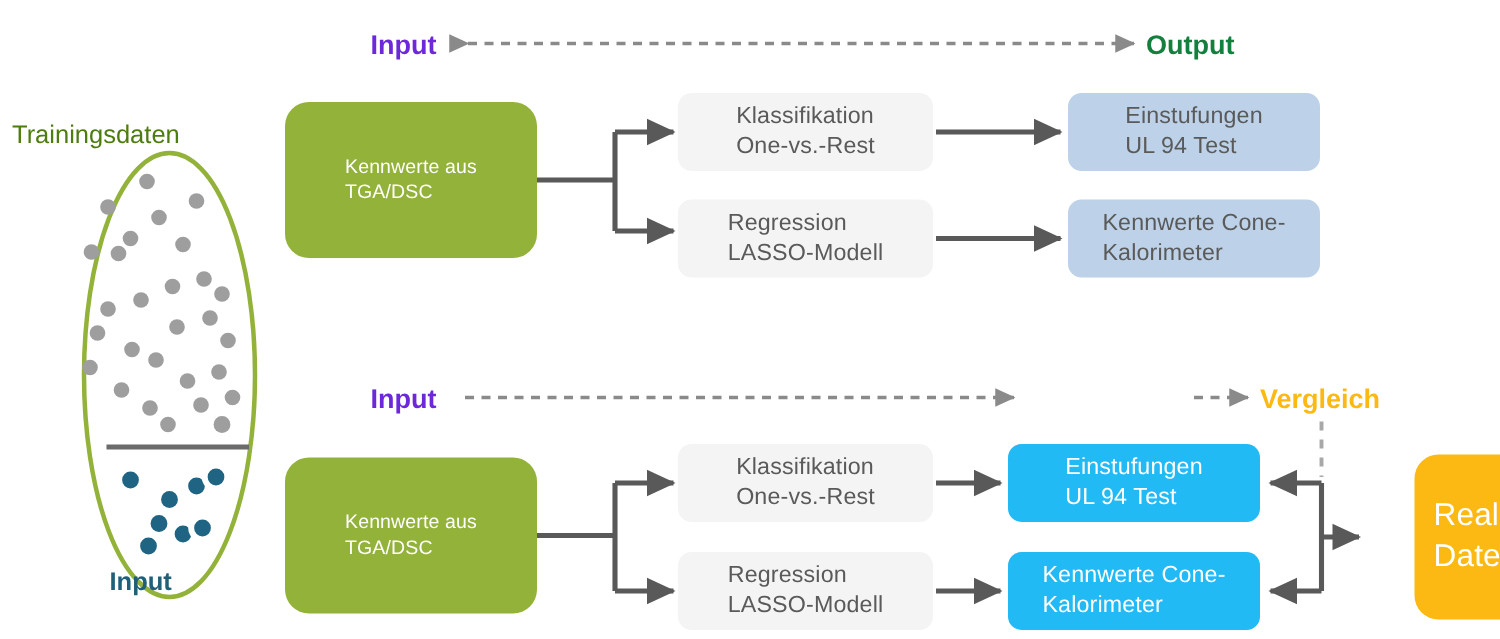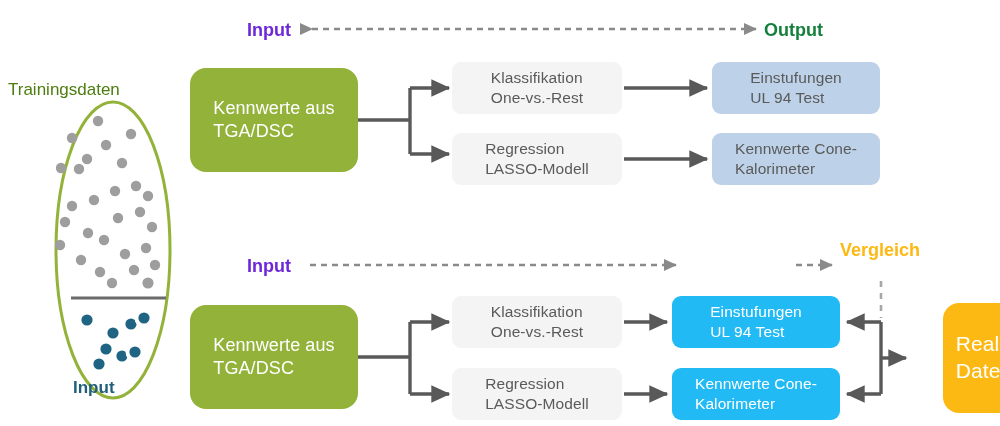--- a/index.html
+++ b/index.html
@@ -33,21 +33,21 @@
     justify-content: center;
     text-align: left;
     line-height: 1.28;
     white-space: pre-line;
     letter-spacing: 0.1px;
   }
   .node-green {
     background: #93b23a;
     color: #ffffff;
     border-radius: 16px;
-    font-size: 18px;
+    font-size: 13px;
   }
   .node-white {
     background: #f4f4f4;
     color: #5a5a5a;
     border-radius: 9px;
     font-size: 15.5px;
   }
   .node-lightblue {
     background: #bdd2e8;
     color: #5a5a5a;
@@ -188,21 +188,21 @@
       <path d="M881 322 L847 322" stroke="#595959" stroke-width="3.4" fill="none" marker-end="url(#ah)"></path>
       <path d="M881 394 L847 394" stroke="#595959" stroke-width="3.4" fill="none" marker-end="url(#ah)"></path>
       <path d="M881 358 L906 358" stroke="#595959" stroke-width="3.4" fill="none" marker-end="url(#ah)"></path>
     </g>
   </svg>
 
   <div class="lbl lbl-input" style="left:247px; top:20px;">Input</div>
   <div class="lbl lbl-output" style="left:764px; top:20px;">Output</div>
 
   <div class="lbl lbl-input" style="left:247px; top:256px;">Input</div>
-  <div class="lbl lbl-vgl" style="left:840px; top:240px;">Vergleich</div>
+  <div class="lbl lbl-vgl" style="left:840px; top:256px;">Vergleich</div>
 
   <div class="lbl lbl-train" style="left:8px; top:80px;">Trainingsdaten</div>
   <div class="lbl lbl-test" style="left:73px; top:378px;">Input</div>
 
   <div class="node node-green" style="left:190px; top:68px; width:168px; height:104px;">Kennwerte aus
 TGA/DSC</div>
 
   <div class="node node-white" style="left:452px; top:62px; width:170px; height:52px;">Klassifikation
 One-vs.-Rest</div>
   <div class="node node-white" style="left:452px; top:133px; width:170px; height:52px;">Regression

